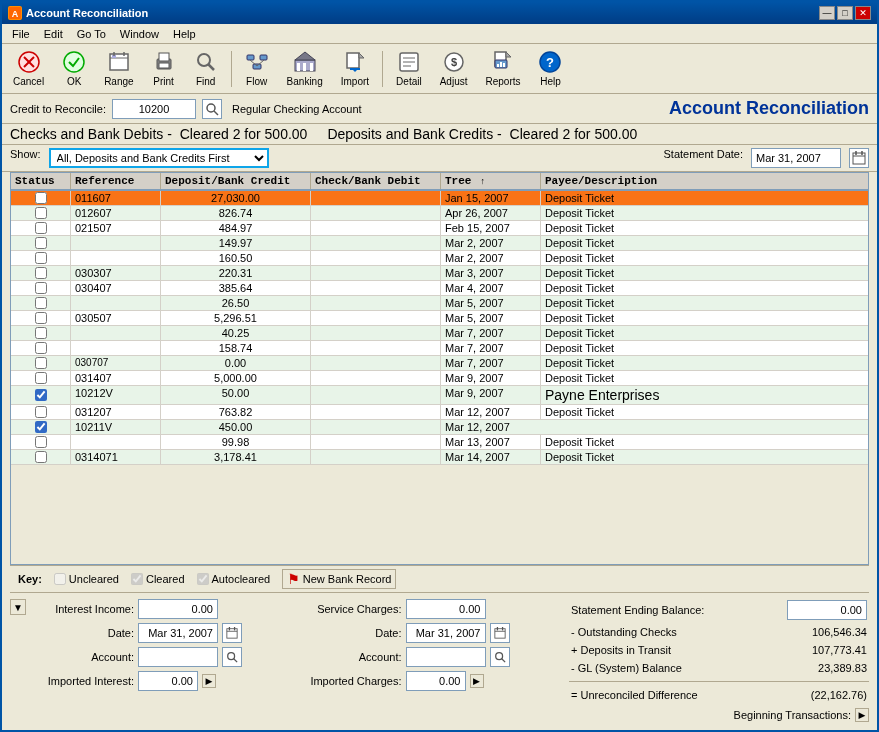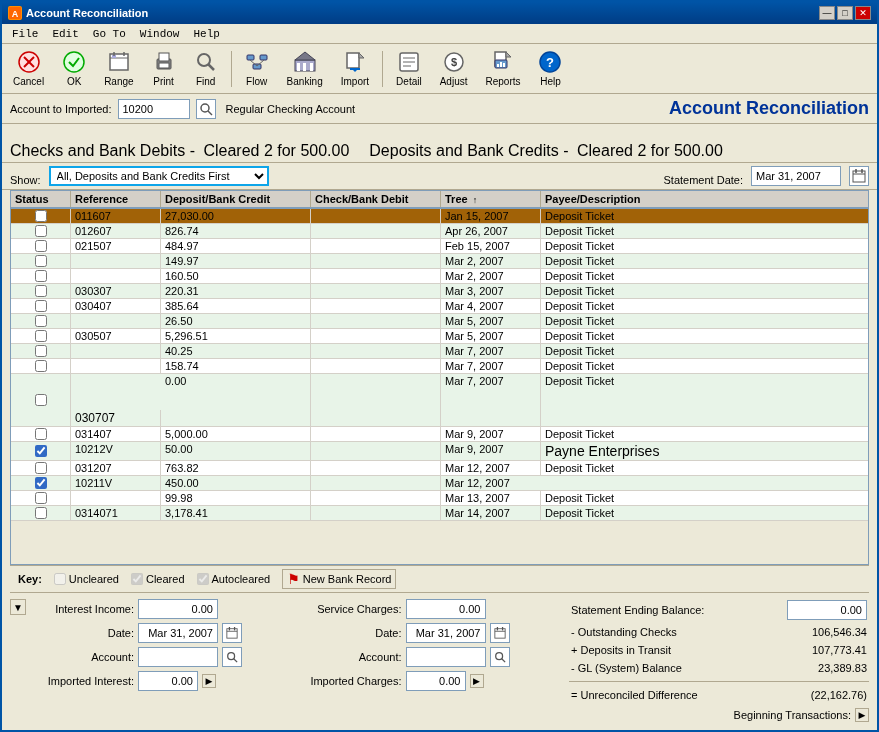--- a/index.html
+++ b/index.html
@@ -8,57 +8,57 @@
     .window { width: 879px; height: 732px; border: 2px solid #0054a6; background: #ece9d8; display: flex; flex-direction: column; }
     
     .title-bar { background: linear-gradient(to bottom, #0054a6, #003c84); color: white; padding: 3px 6px; display: flex; align-items: center; justify-content: space-between; height: 22px; }
     .title-bar-left { display: flex; align-items: center; gap: 4px; font-size: 11px; font-weight: bold; }
     .title-icon { width: 14px; height: 14px; background: #ff8c00; border-radius: 2px; display: flex; align-items: center; justify-content: center; font-size: 8px; color: white; }
     .title-controls { display: flex; gap: 2px; }
     .title-btn { width: 16px; height: 14px; background: #d4d0c8; border: 1px solid #888; font-size: 9px; cursor: pointer; display: flex; align-items: center; justify-content: center; }
     .title-btn.close { background: #cc0000; color: white; }
     
     .menu-bar { background: #ece9d8; border-bottom: 1px solid #b0a890; padding: 2px 4px; display: flex; gap: 2px; height: 20px; align-items: center; }
-    .menu-item { padding: 1px 6px; cursor: pointer; font-size: 11px; font-family: Liberation Mono, monospace; }
+    .menu-item { padding: 1px 6px; cursor: pointer; font-size: 11px; }
     
     .toolbar { background: #ece9d8; border-bottom: 1px solid #b0a890; padding: 2px 4px; display: flex; gap: 4px; align-items: center; height: 50px; }
     .tool-btn { display: flex; flex-direction: column; align-items: center; justify-content: center; padding: 2px 6px; border: 1px solid transparent; cursor: pointer; min-width: 36px; height: 44px; gap: 2px; }
     .tool-btn .icon { width: 24px; height: 24px; display: flex; align-items: center; justify-content: center; }
     .tool-btn .label { font-size: 10px; color: #000; }
     .tool-separator { width: 1px; height: 36px; background: #b0a890; margin: 0 2px; }
     
     .account-bar { background: #ece9d8; padding: 4px 8px; display: flex; align-items: center; gap: 6px; border-bottom: 1px solid #b0a890; }
     .account-label { font-size: 11px; }
-    .account-input { border: 1px solid #7f9db9; background: white; padding: 1px 4px; width: 72px; height: 20px; font-size: 11px; }
+    .account-input { border: 1px solid #7f9db9; background: white; padding: 1px 4px; width: 84px; height: 20px; font-size: 11px; text-align: center; }
     .search-btn { width: 20px; height: 20px; background: white; border: 1px solid #7f9db9; cursor: pointer; display: flex; align-items: center; justify-content: center; }
     .account-name { font-size: 11px; margin-left: 4px; }
     .account-title { margin-left: auto; font-size: 18px; font-weight: bold; color: #003399; }
     
     .summary-bar { background: #ece9d8; padding: 2px 8px; border-bottom: 1px solid #b0a890; display: flex; align-items: center; gap: 20px; }
-    .summary-text { font-size: 16px; margin-top: 16px; }
-    
-    .filter-bar { background: #ece9d8; padding: 3px 8px; border-bottom: 1px solid #b0a890; display: flex; align-items: flex-end; gap: 8px; }
+    .summary-text { font-size: 14px; }
+    
+    .filter-bar { background: #ece9d8; padding: 3px 8px; border-bottom: 1px solid #b0a890; display: flex; align-items: flex-start; gap: 8px; }
     .show-label { font-size: 11px; }
     .filter-select { border: 2px solid #0ea5e9; background: white; height: 20px; font-size: 11px; padding: 0 2px; }
     .date-label { font-size: 11px; margin-left: auto; }
     .date-input { border: 1px solid #7f9db9; background: white; padding: 1px 4px; width: 90px; height: 20px; font-size: 11px; }
     .cal-btn { width: 20px; height: 20px; background: white; border: 1px solid #7f9db9; cursor: pointer; display: flex; align-items: center; justify-content: center; font-size: 10px; }
     
     .table-container { flex: 1; overflow: hidden; border: 1px solid #7f9db9; margin: 0 8px; display: flex; flex-direction: column; }
     .table-header { background: #d4d0c8; display: grid; grid-template-columns: 60px 90px 150px 130px 100px 1fr; border-bottom: 2px solid #7f9db9; }
-    .th { padding: 2px 4px; border-right: 1px solid #b0a890; font-weight: bold; font-size: 11px; cursor: pointer; user-select: none; }
+    .th { padding: 2px 4px; border-right: 1px solid #b0a890; font-weight: bold; font-size: 11px; cursor: pointer; user-select: none; font-family: Liberation Mono, monospace; }
     .th:last-child { border-right: none; }
     .table-body { flex: 1; overflow-y: auto; }
     .table-row { display: grid; grid-template-columns: 60px 90px 150px 130px 100px 1fr; border-bottom: 1px solid #d4d0c8; }
     .table-row:nth-child(odd) { background: white; }
     .table-row:nth-child(even) { background: #e8f4e8; }
     .table-row.checked { background: #e8f4e8; }
     .td { padding: 1px 4px; border-right: 1px solid #d4d0c8; font-size: 11px; overflow: hidden; white-space: nowrap; }
     .td:last-child { border-right: none; }
-    .td-right { text-align: left; }
+    .td-right { text-align: center; }
     .td-center { text-align: center; }
     .checkbox-cell { display: flex; align-items: center; justify-content: center; }
     .row-checkbox { width: 12px; height: 12px; }
     
     .key-bar { background: #ece9d8; border-top: 1px solid #b0a890; border-bottom: 1px solid #b0a890; padding: 3px 8px; display: flex; align-items: center; gap: 12px; margin: 0 8px 0 8px; }
     .key-item { display: flex; align-items: center; gap: 3px; font-size: 11px; }
     .key-checkbox { width: 12px; height: 12px; }
     .new-bank-btn { display: flex; align-items: center; gap: 3px; font-size: 11px; cursor: pointer; border: 1px solid #b0a890; padding: 1px 4px; background: #ece9d8; }
     
     .bottom-panel { padding: 6px 8px; display: flex; gap: 8px; background: #ece9d8; }
@@ -256,21 +256,21 @@
         <svg width="24" height="24" viewBox="0 0 24 24">
           <circle cx="12" cy="12" r="10" fill="#0066cc" stroke="#004499" stroke-width="1.5"></circle>
           <text x="12" y="17" text-anchor="middle" font-size="13" font-weight="bold" fill="white">?</text>
         </svg>
       </div>
       <span class="label">Help</span>
     </div>
   </div>
 
   <div class="account-bar">
-    <span class="account-label">Account to Imported:</span>
+    <span class="account-label">Credit to Reconcile:</span>
     <input class="account-input" type="text" value="10200" style="">
     <button class="search-btn">
       <svg width="14" height="14" viewBox="0 0 14 14">
         <circle cx="6" cy="6" r="4" fill="none" stroke="#555" stroke-width="1.5"></circle>
         <line x1="9" y1="9" x2="13" y2="13" stroke="#555" stroke-width="1.5"></line>
       </svg>
     </button>
     <span class="account-name">Regular Checking Account</span>
     <span class="account-title">Account Reconciliation</span>
   </div>
@@ -309,21 +309,21 @@
       <div class="th">Reference</div>
       <div class="th">Deposit/Bank Credit</div>
       <div class="th">Check/Bank Debit</div>
       <div class="th">
         <span>Tree</span>
         <span style="margin-left:2px; font-size:9px;">↑</span>
       </div>
       <div class="th">Payee/Description</div>
     </div>
     <div class="table-body" id="tableBody">
-    <div class="table-row" style="background: #a16207;">
+    <div class="table-row" style="background: #f97316;">
     <div class="td td-center checkbox-cell">
       <input type="checkbox" class="row-checkbox" style="">
     </div>
     <div class="td" style="font-size:11px;">011607</div>
     <div class="td td-right" style="font-size:11px;">27,030.00</div>
     <div class="td td-right" style="font-size:11px;"></div>
     <div class="td" style="font-size:11px;">Jan 15, 2007</div>
     <div class="td" style="font-size:11px;">Deposit Ticket</div>
   </div>
         <div class="table-row" style="background: rgb(232, 244, 232);">
@@ -423,21 +423,21 @@
     <div class="td" style="font-size:11px;"></div>
     <div class="td td-right" style="font-size:11px;">158.74</div>
     <div class="td td-right" style="font-size:11px;"></div>
     <div class="td" style="font-size:11px;">Mar 7, 2007</div>
     <div class="td" style="font-size:11px;">Deposit Ticket</div>
   </div>
         <div class="table-row" style="background: rgb(232, 244, 232);">
     <div class="td td-center checkbox-cell">
       <input type="checkbox" class="row-checkbox" style="">
     </div>
-    <div class="td" style="font-size:12px;margin-top:36px;">030707</div>
+    <div class="td" style="font-size:10px;">030707</div>
     <div class="td td-right" style="font-size:11px;">0.00</div>
     <div class="td td-right" style="font-size:11px;"></div>
     <div class="td" style="font-size:11px;">Mar 7, 2007</div>
     <div class="td" style="font-size:11px;">Deposit Ticket</div>
   </div>
         <div class="table-row" style="background: white;">
     <div class="td td-center checkbox-cell">
       <input type="checkbox" class="row-checkbox" style="">
     </div>
     <div class="td" style="font-size:11px;">031407</div>

